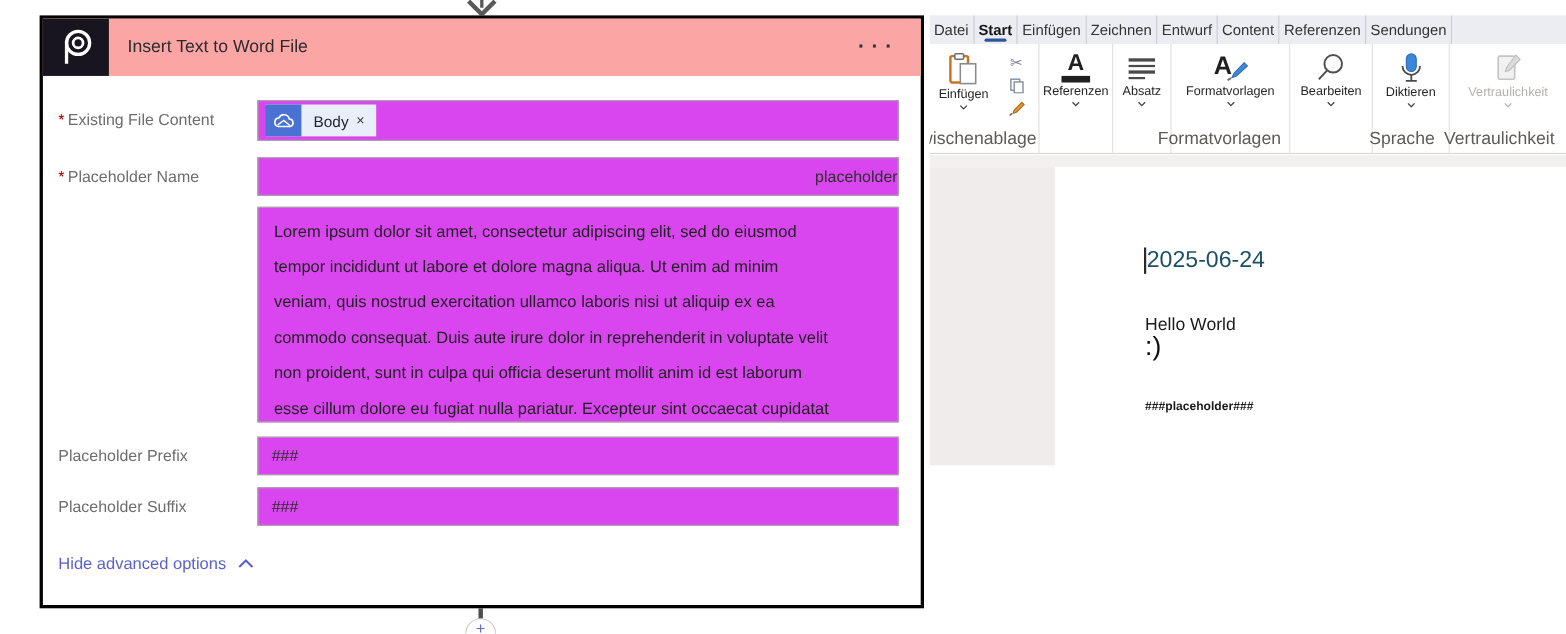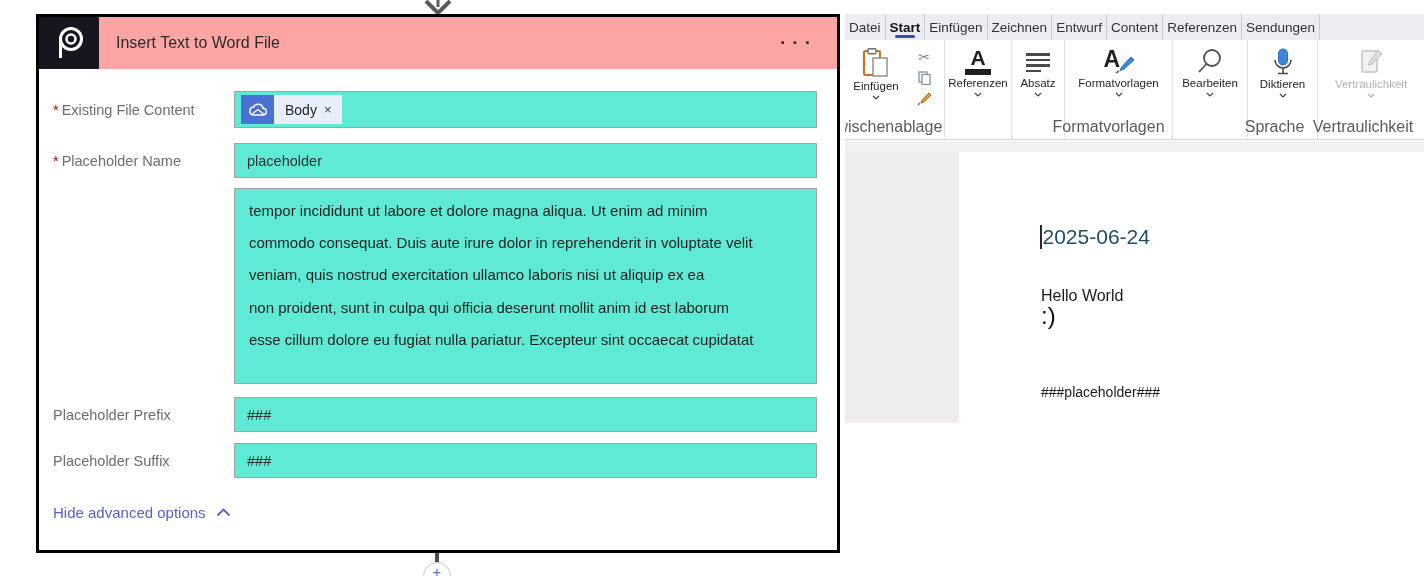--- a/index.html
+++ b/index.html
@@ -33,28 +33,28 @@
     letter-spacing:6px; color:#333; cursor:pointer; line-height:30px;
   }
 
   
   .f-label {
     position:absolute; left:14px; width:180px; font-size:14.5px; color:#6d6d6d;
     display:flex; align-items:center;
   }
   .req { color:#a80000; margin-right:3px; }
   .f-input {
-    position:absolute; left:195px; width:583px; background:#5eead4;
+    position:absolute; left:195px; width:583px; background:#d946ef;
     border:1px solid #a6a4a2; display:flex; align-items:center;
     padding-left:12px; font-size:14.5px; color:#2e2e2e;
   }
   .lbl-1 { top:74px;  height:37px; }
   .in-1  { top:74px;  height:37px; padding-left:6px; }
   .lbl-2 { top:126px; height:35px; }
-  .in-2  { top:126px; height:35px; }
+  .in-2  { top:126px; height:35px;justify-content:flex-end; }
   .lbl-3 { top:172px; height:32px; }
   .in-3  { top:171px; height:196px; align-items:flex-start; flex-direction:column;
            justify-content:flex-start; padding:6px 14px 0 14px; font-size:15px;
            color:#1f1f1f; }
   .in-3 .tline { line-height:32.2px; white-space:nowrap; }
   .lbl-4 { top:380px; height:35px; }
   .in-4  { top:380px; height:35px; }
   .lbl-5 { top:426px; height:35px; }
   .in-5  { top:426px; height:35px; }
 
@@ -126,21 +126,21 @@
 
   .ribbon-strip { position:absolute; left:0; top:141px; width:579px; height:11px; background:#f3f1f0; }
   .doc-gray { position:absolute; left:0; top:152px; width:114px; height:271px; background:#efeceb; }
   .doc-page { position:absolute; left:114px; top:152px; width:465px; height:424px; background:#fff; }
 
   .doc-heading { position:absolute; left:81px; top:73px; font-size:21px; color:#1d4f66; display:flex; align-items:flex-end; }
   .caret { width:1.5px; height:24px; background:#2a2a2a; margin-right:1px; }
   .doc-timestamp { position:absolute; left:82px; top:108px; font-size:13px; color:#8e8e8e; letter-spacing:1.3px; }
   .doc-hello { position:absolute; left:82px; top:135px; font-size:16px; color:#1b1b1b; font-weight:500; }
   .doc-smiley { position:absolute; left:82px; top:150px; font-size:24px; color:#0d0d0d; }
-  .doc-ph { position:absolute; left:82px; top:212px; font-size:14px; font-weight:normal; color:#1b1b1b;margin-top:20px; }
+  .doc-ph { position:absolute; left:82px; top:212px; font-size:11px; font-weight:bold; color:#1b1b1b; }
 </style>
 </head>
 <body>
 
 <svg class="flow-arrow" viewBox="0 0 38 15">
   <path d="M19 0 V7" stroke="#5a5a5a" stroke-width="3" fill="none"></path>
   <path d="M7 1 L19 13 L31 1" stroke="#5a5a5a" stroke-width="4" fill="none"></path>
 </svg>
 
 <div class="card">
@@ -176,23 +176,24 @@
 
   <div class="f-label lbl-2">
     <span class="req">*</span>
     <span>Placeholder Name</span>
   </div>
   <div class="f-input in-2">
     <span>placeholder</span>
   </div>
 
   <div class="f-input in-3">
+    <div class="tline">Lorem ipsum dolor sit amet, consectetur adipiscing elit, sed do eiusmod</div>
     <div class="tline">tempor incididunt ut labore et dolore magna aliqua. Ut enim ad minim</div>
+    <div class="tline">veniam, quis nostrud exercitation ullamco laboris nisi ut aliquip ex ea</div>
     <div class="tline">commodo consequat. Duis aute irure dolor in reprehenderit in voluptate velit</div>
-    <div class="tline">veniam, quis nostrud exercitation ullamco laboris nisi ut aliquip ex ea</div>
     <div class="tline">non proident, sunt in culpa qui officia deserunt mollit anim id est laborum</div>
     <div class="tline">esse cillum dolore eu fugiat nulla pariatur. Excepteur sint occaecat cupidatat</div>
   </div>
 
   <div class="f-label lbl-4">
     <span>Placeholder Prefix</span>
   </div>
   <div class="f-input in-4">
     <span>###</span>
   </div>

